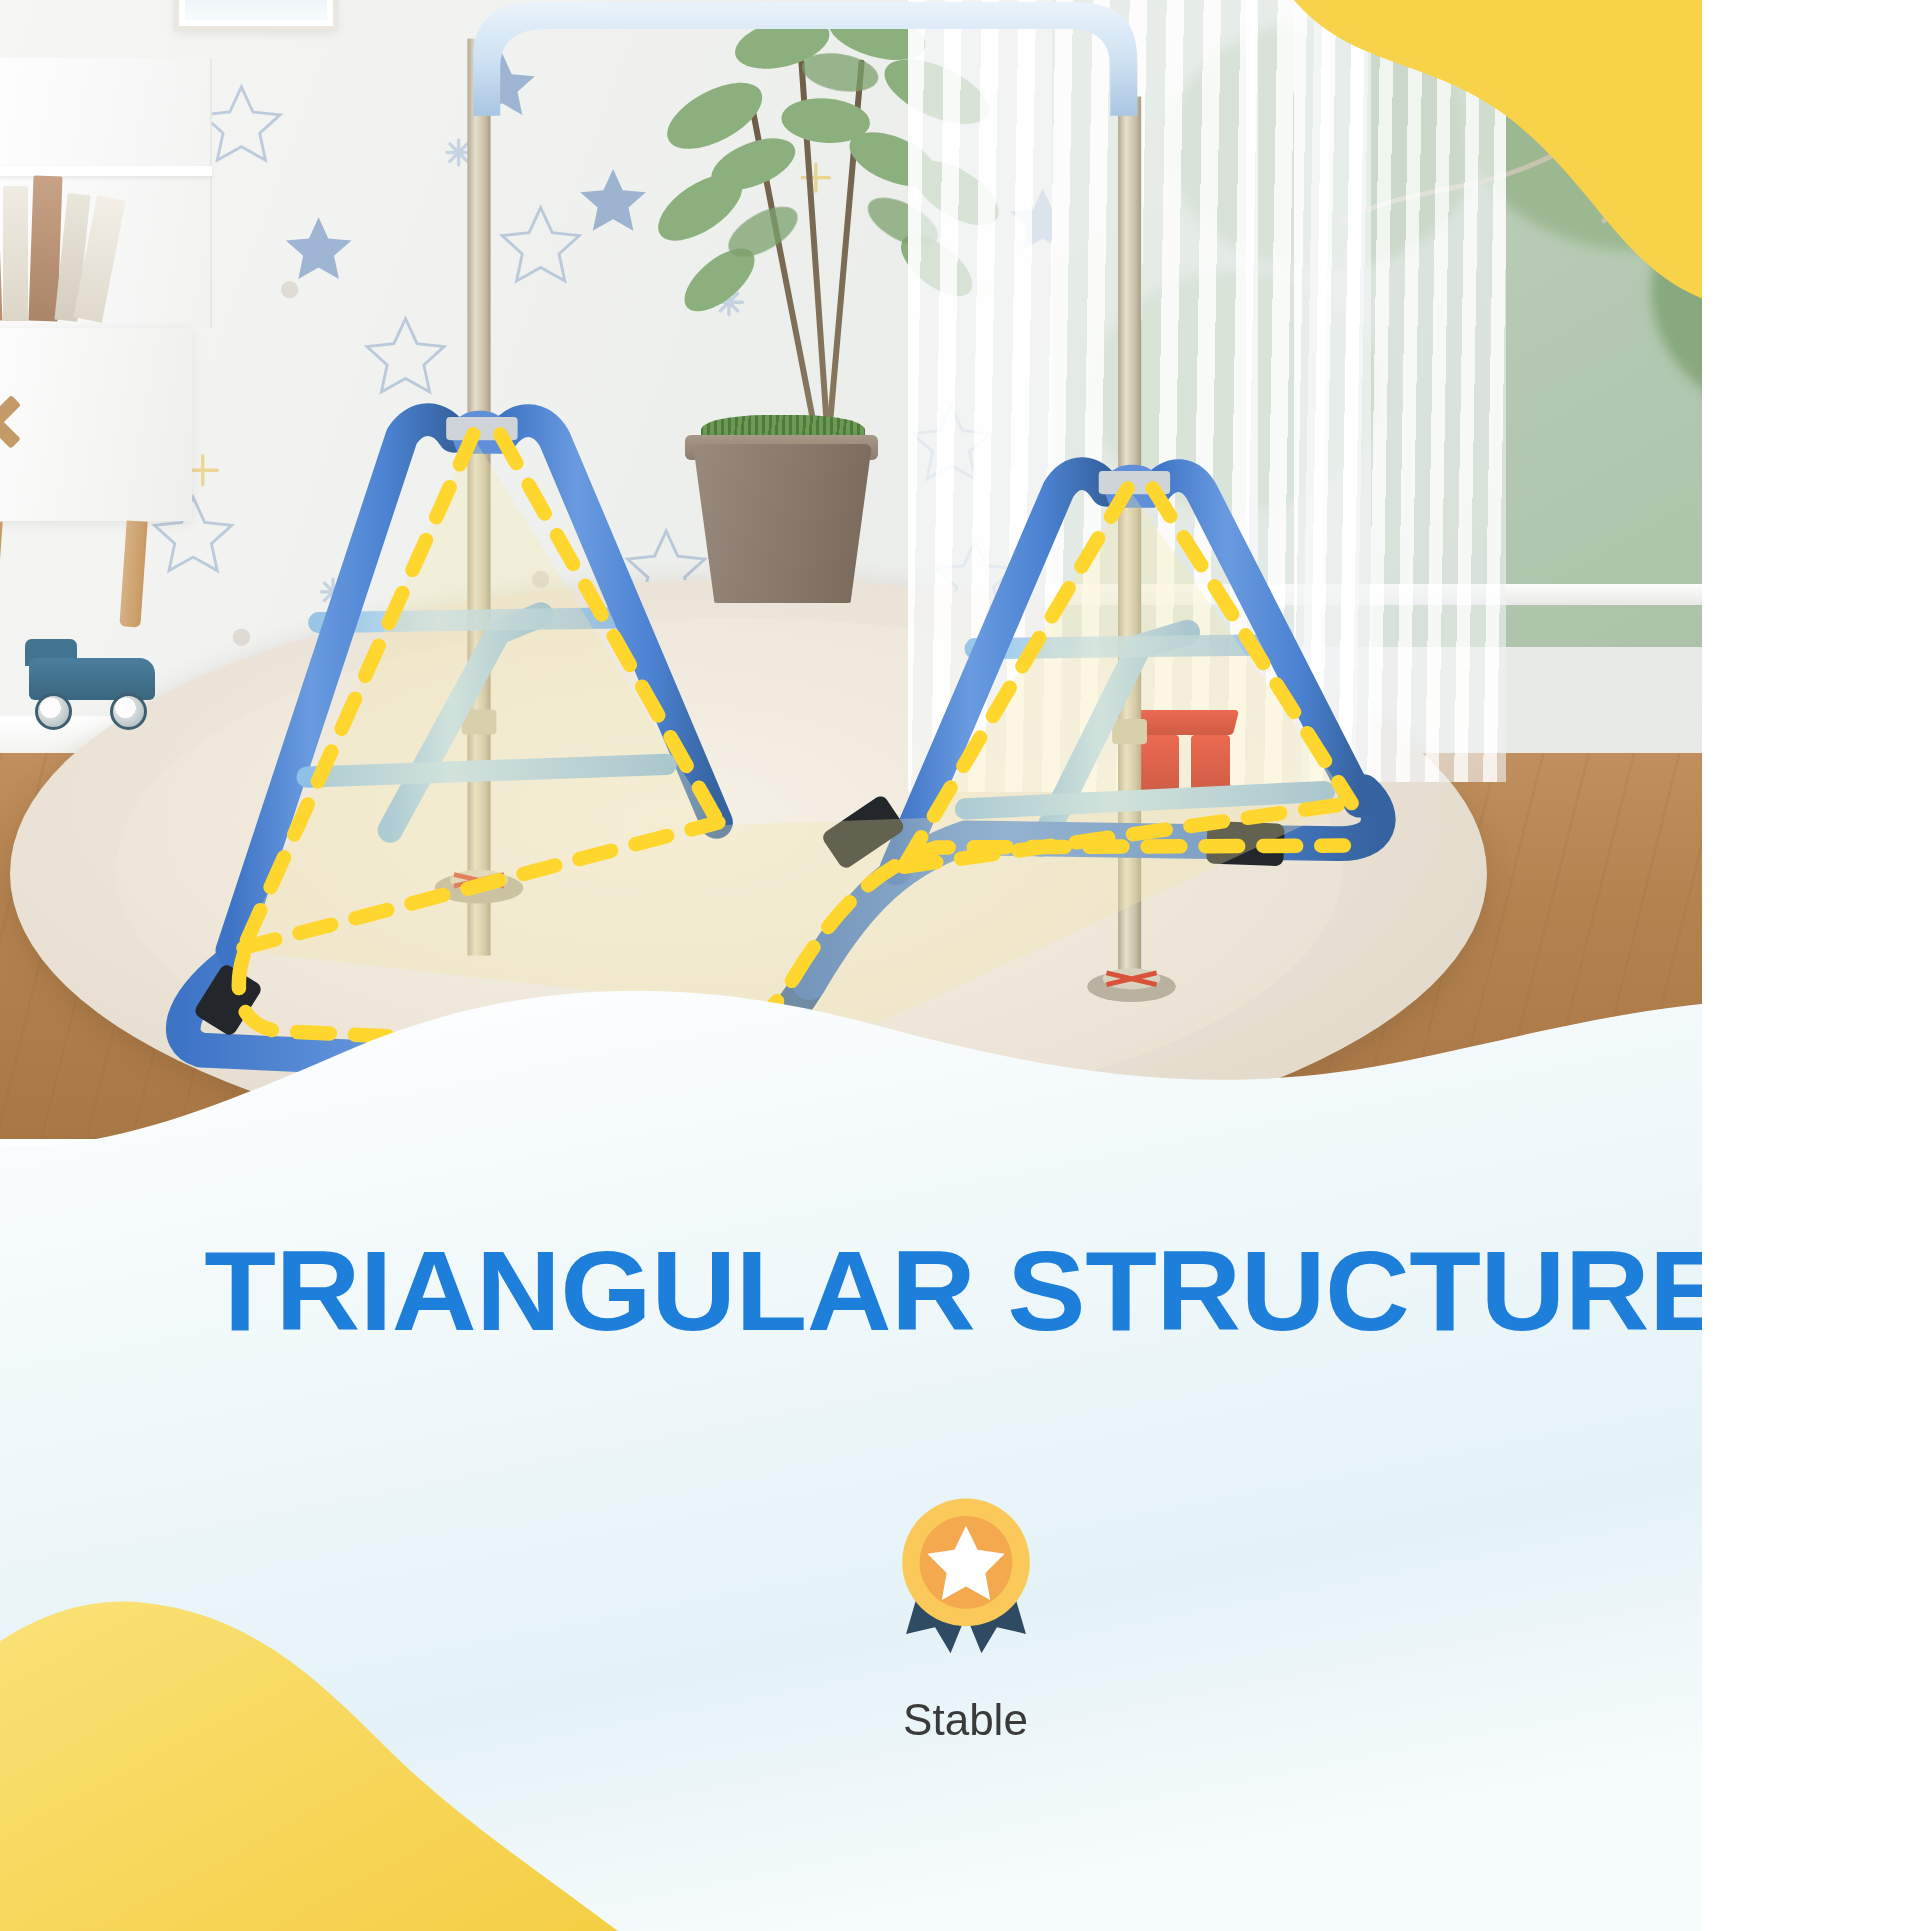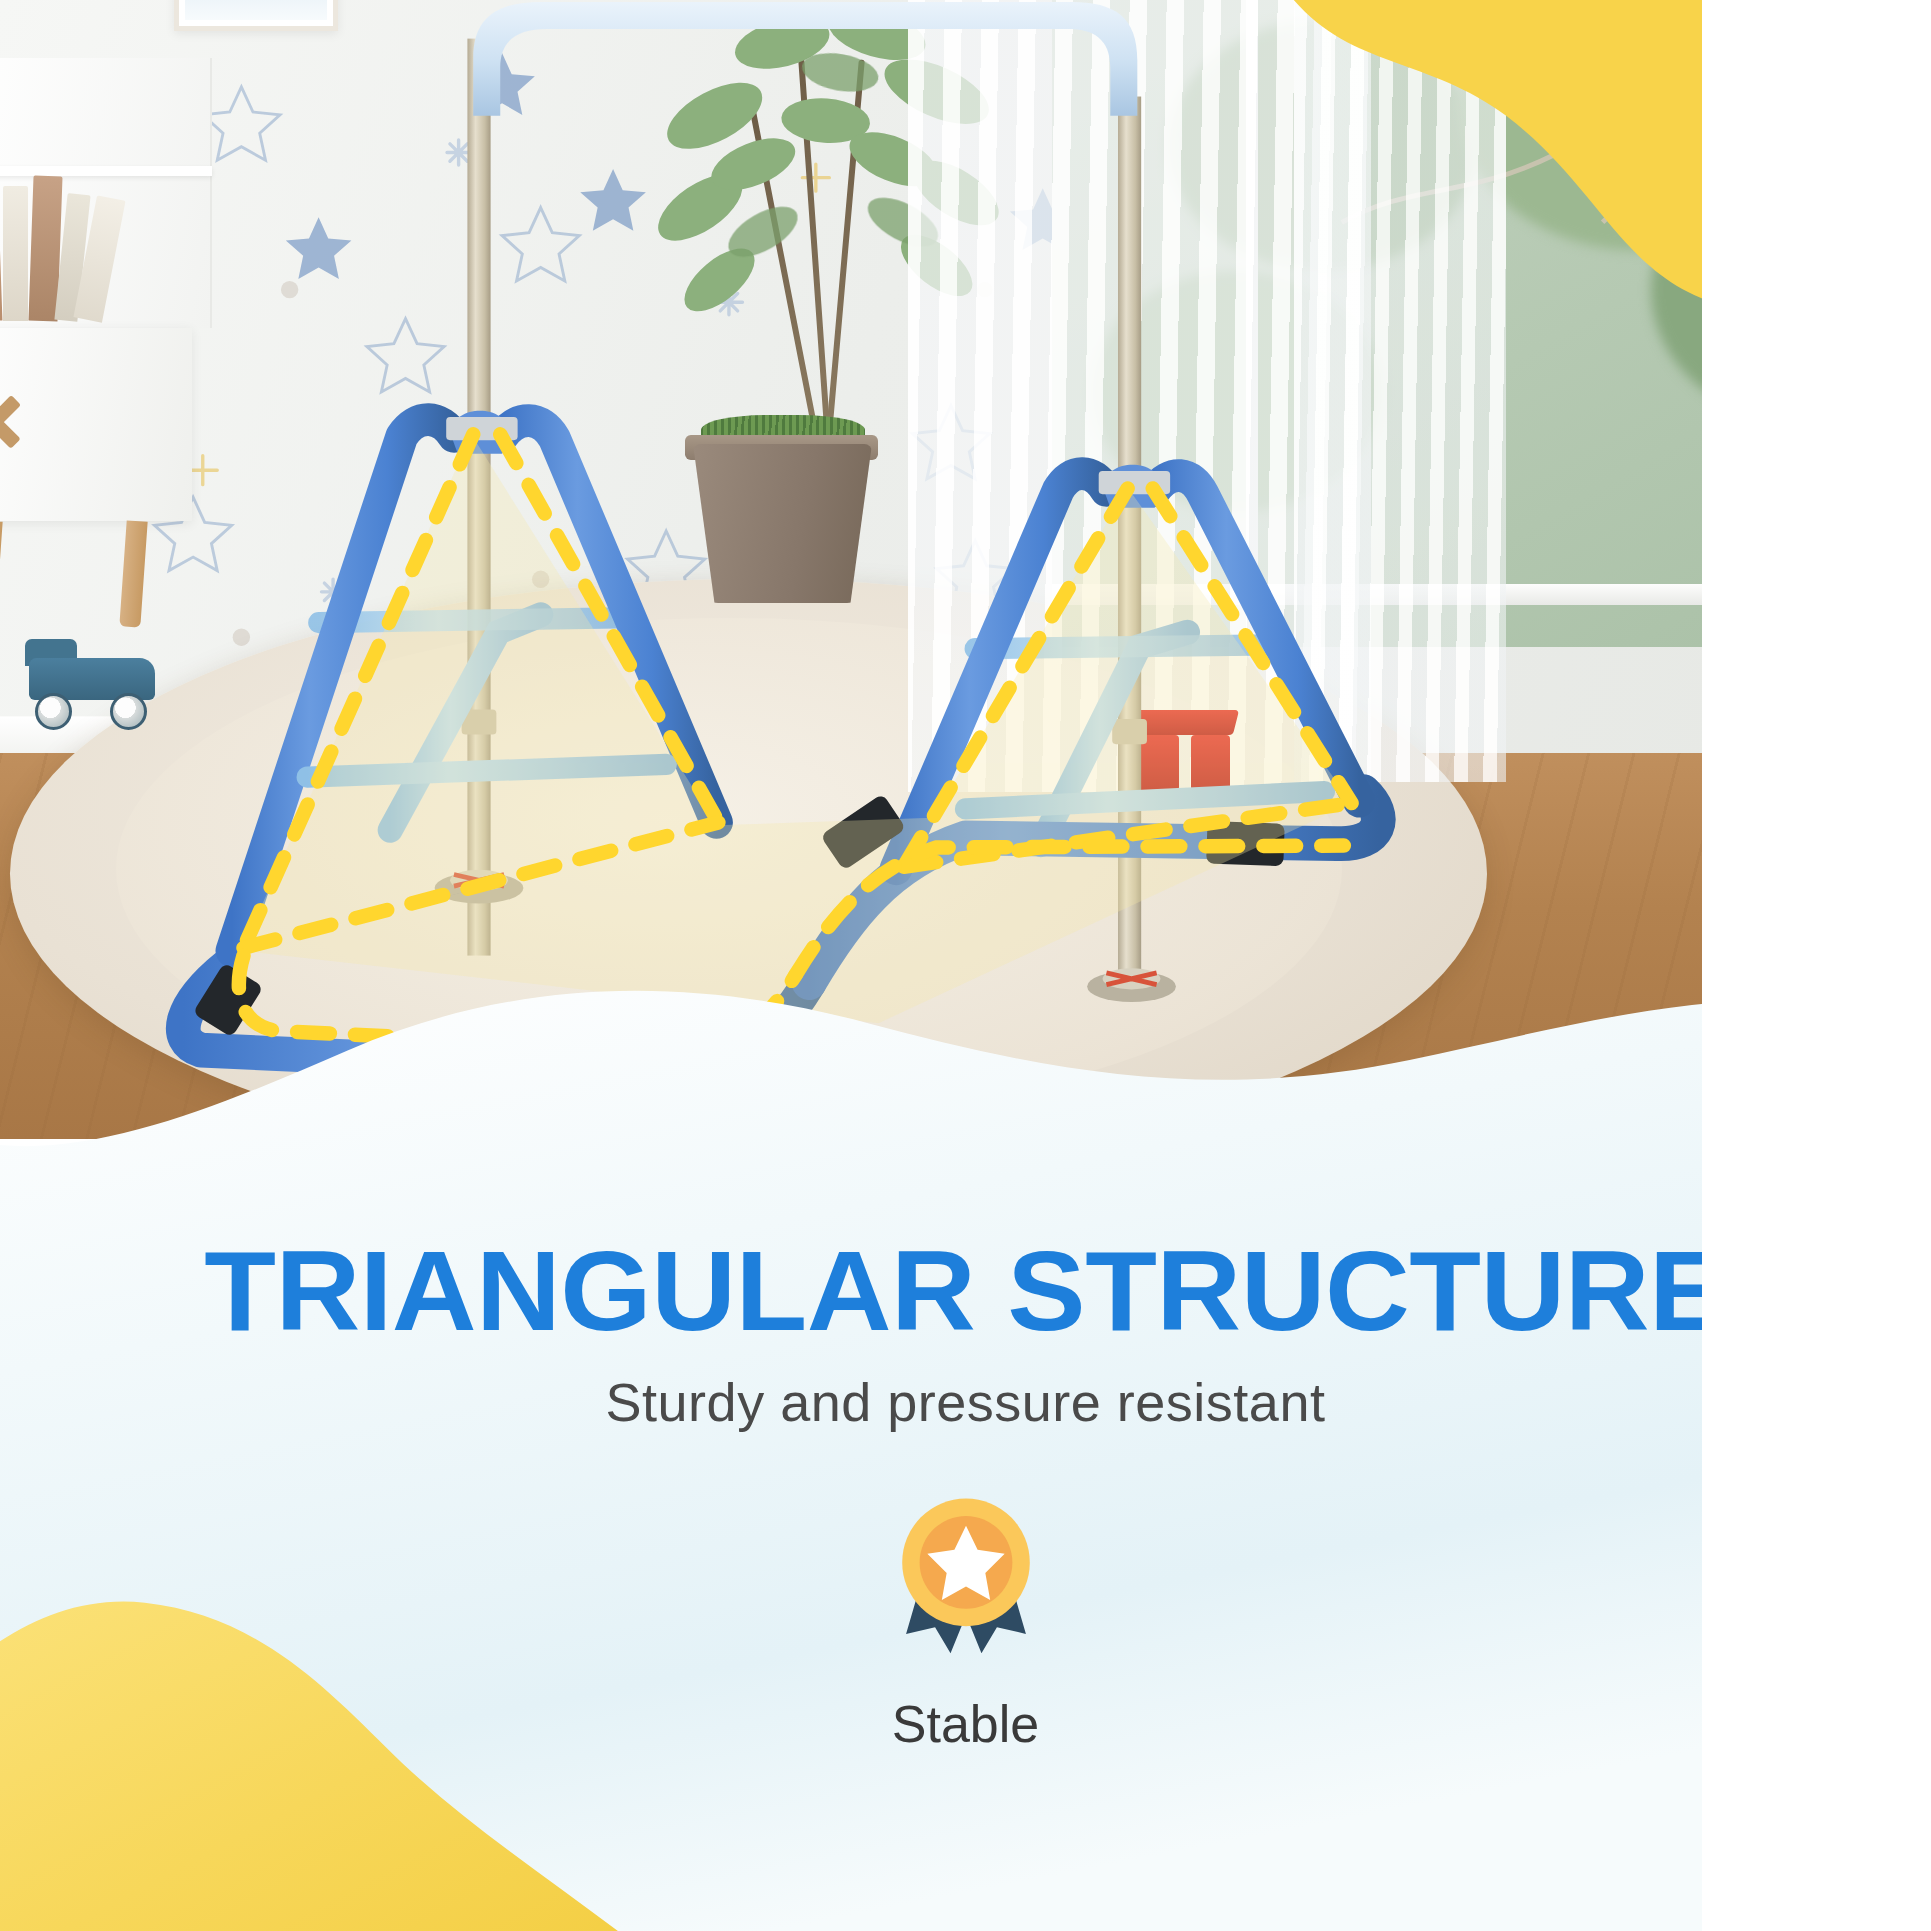--- a/index.html
+++ b/index.html
@@ -208,21 +208,21 @@
 
   
   .features {
     position:absolute; left:0; top:1487px; width:1931px; height:406px;
     display:flex; align-items:flex-start; justify-content:space-around;
   }
   .feat { width:541px; display:flex; flex-direction:column; align-items:center; }
   .feat-icon { height:174px; display:flex; align-items:center; justify-content:center; }
   .feat-label {
     margin-top:33px; text-align:center;
-    font-size:52px; font-weight:300; color:#3a3a3a; line-height:1.18;
+    font-size:44px; font-weight:300; color:#3a3a3a; line-height:1.18;
     font-family:"Liberation Sans Narrow","Liberation Sans",sans-serif;
     white-space:pre-line;
   }
 </style>
 </head>
 <body>
 
 <div id="stage">
 
   <div class="photo">
@@ -494,21 +494,20 @@
              C1800 1010 1640 1060 1460 1098
              C1250 1142 1080 1108 900 1060
              C720 1012 540 1010 360 1088
              C240 1140 110 1196 0 1186 Z" fill="url(#panelG)"></path>
 
     <path d="M0 2000 L640 2000 C560 1940 470 1880 400 1810
              C330 1740 260 1672 150 1660 C92 1654 44 1672 0 1700 Z" fill="url(#blobG)"></path>
   </svg>
 
   <div class="headline">TRIANGULAR STRUCTURE</div>
-  <div class="subhead">Sturdy and pressure resistant</div>
 
   <div class="features">
 
     <div class="feat">
       <div class="feat-icon">
         <svg width="174" height="174" viewBox="0 0 180 180">
           <path d="M42 104 L28 152 L58 145 L74 172 L96 118 Z" fill="#2E4B63"></path>
           <path d="M138 104 L152 152 L122 145 L106 172 L84 118 Z" fill="#2E4B63"></path>
           <circle cx="90" cy="78" r="66" fill="#FBC85A"></circle>
           <circle cx="90" cy="78" r="48" fill="#F5A94E"></circle>

